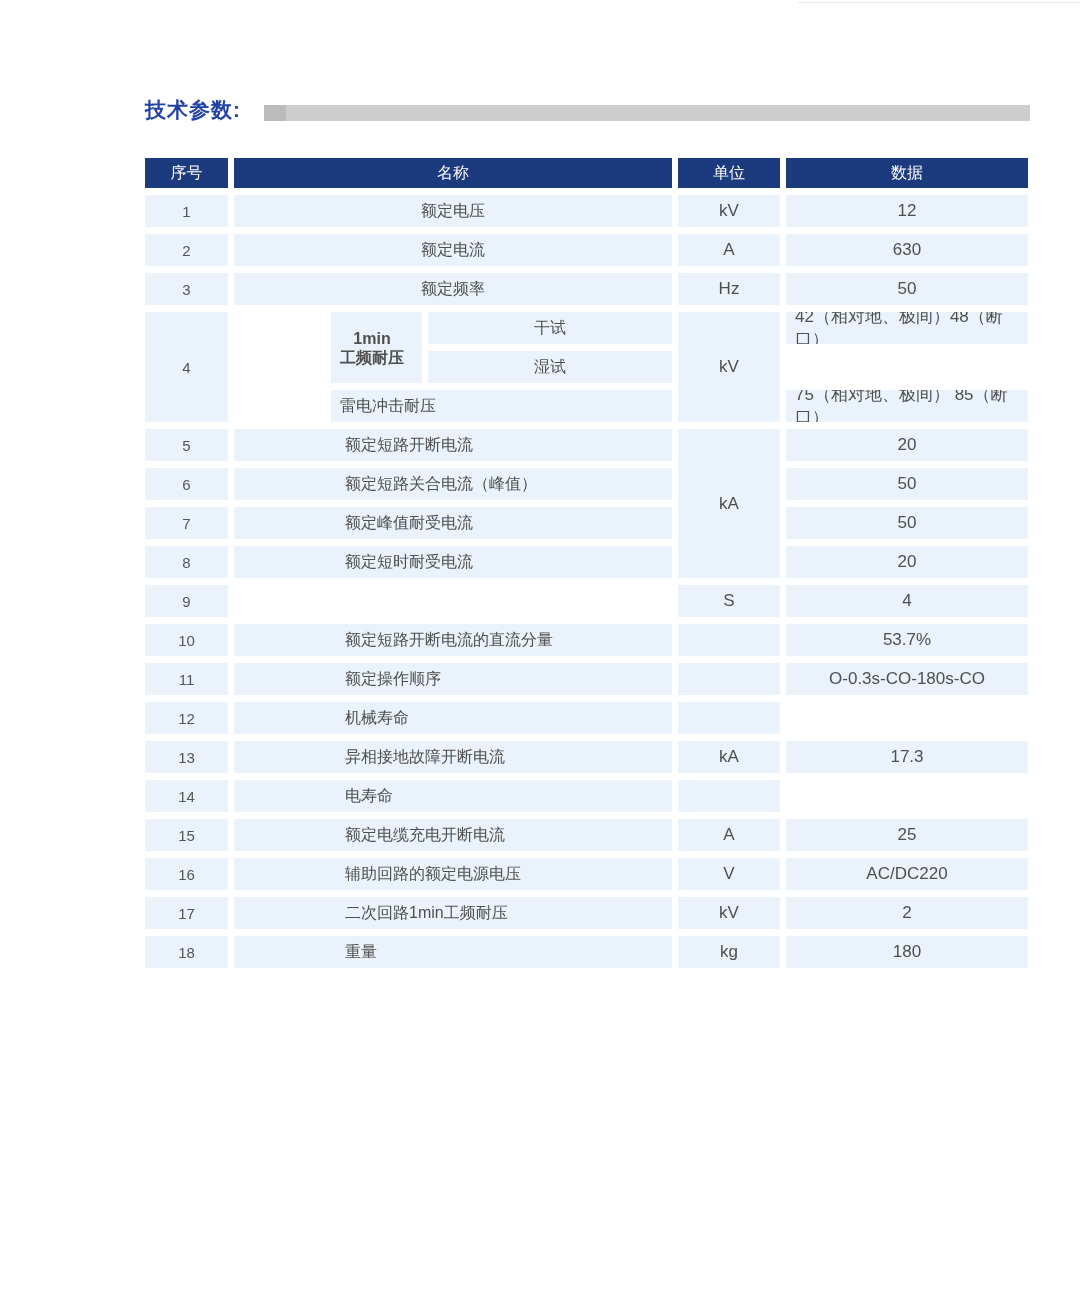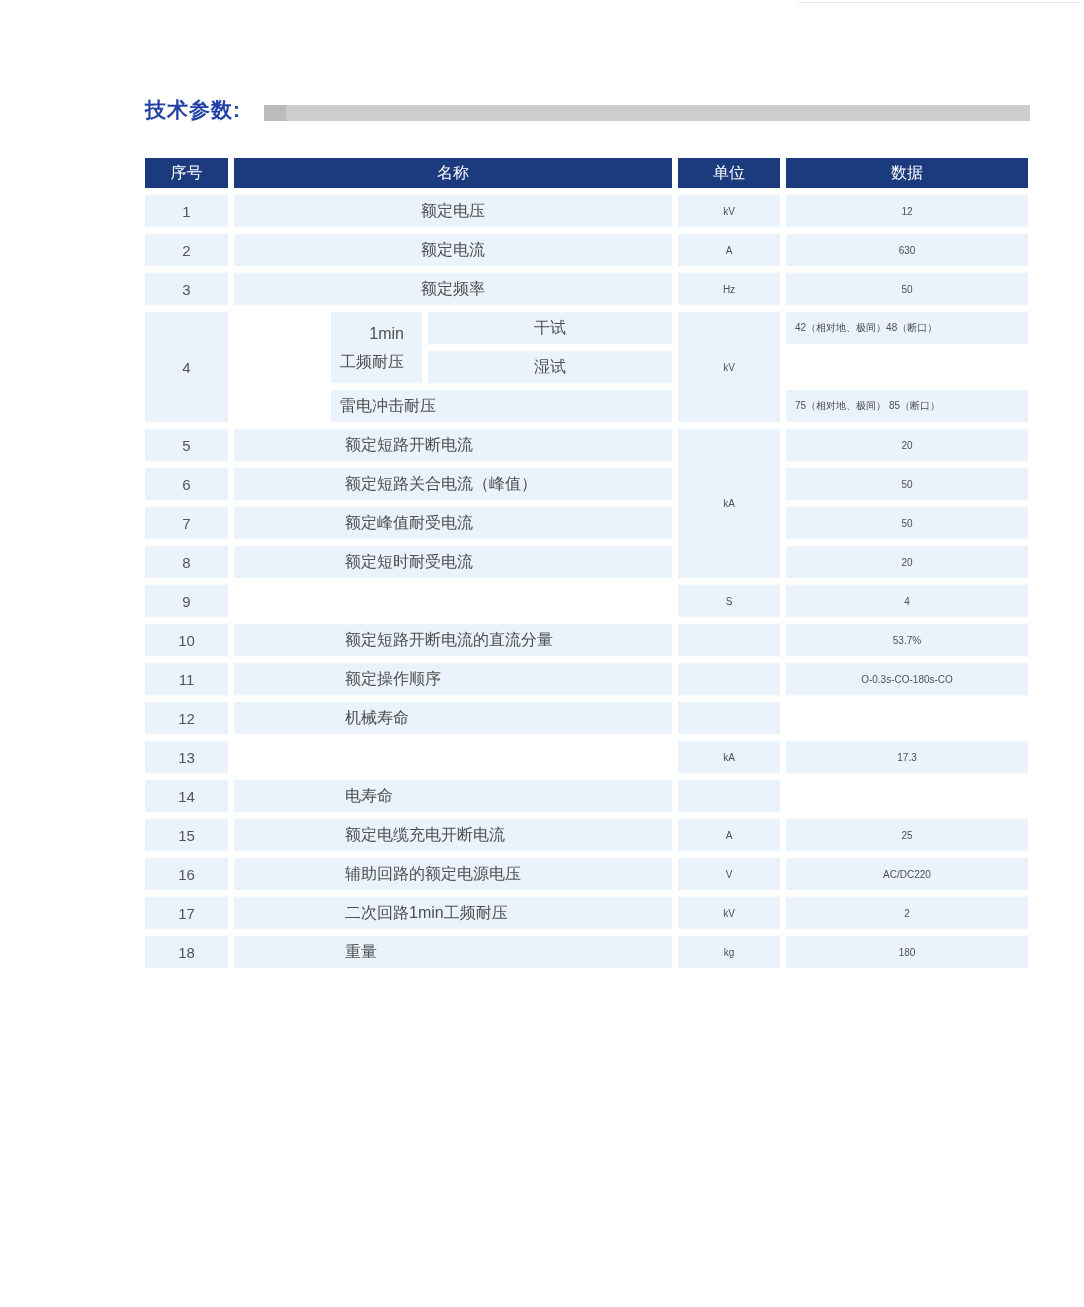--- a/index.html
+++ b/index.html
@@ -24,22 +24,22 @@
   }
   .c {
     background:#eaf3fb; display:flex; align-items:center; justify-content:center;
     font-size:16px; color:#4f4f4f; box-sizing:border-box; overflow:hidden;
   }
   .h { background:#1c3a7e; color:#ffffff; font-size:16px; }
   .num { font-size:15px; color:#555555; }
   .left { justify-content:flex-start; padding-left:111px; }
   .pad  { justify-content:flex-start; padding-left:9px; }
   .pre  { white-space:pre-line; text-align:center; line-height:20px; }
-  .prelf{ white-space:pre-line; text-align:right; line-height:28px; }
-  .dcell{ font-size:10px; }
+  .prelf{ white-space:pre-line; text-align:center; line-height:19px;font-weight:bold; }
+  .dcell{ font-size:17px; }
 </style>
 </head>
 <body>
 
 <div class="page">
   <div class="topline"></div>
   <div class="title">技术参数:</div>
   <div class="bar">
     <div class="bar-accent"></div>
   </div>
@@ -106,20 +106,21 @@
     <div class="c num" style="grid-area:14/1">11</div>
     <div class="c left" style="grid-area:14/2/15/5">额定操作顺序</div>
     <div class="c dcell" style="grid-area:14/5"></div>
     <div class="c dcell" style="grid-area:14/6">O-0.3s-CO-180s-CO</div>
 
     <div class="c num" style="grid-area:15/1">12</div>
     <div class="c left" style="grid-area:15/2/16/5">机械寿命</div>
     <div class="c dcell" style="grid-area:15/5"></div>
 
     <div class="c num" style="grid-area:16/1">13</div>
+    <div class="c left" style="grid-area:16/2/17/5">异相接地故障开断电流</div>
     <div class="c dcell" style="grid-area:16/5">kA</div>
     <div class="c dcell" style="grid-area:16/6">17.3</div>
 
     <div class="c num" style="grid-area:17/1">14</div>
     <div class="c left" style="grid-area:17/2/18/5">电寿命</div>
     <div class="c dcell" style="grid-area:17/5"></div>
 
     <div class="c num" style="grid-area:18/1">15</div>
     <div class="c left" style="grid-area:18/2/19/5">额定电缆充电开断电流</div>
     <div class="c dcell" style="grid-area:18/5">A</div>

